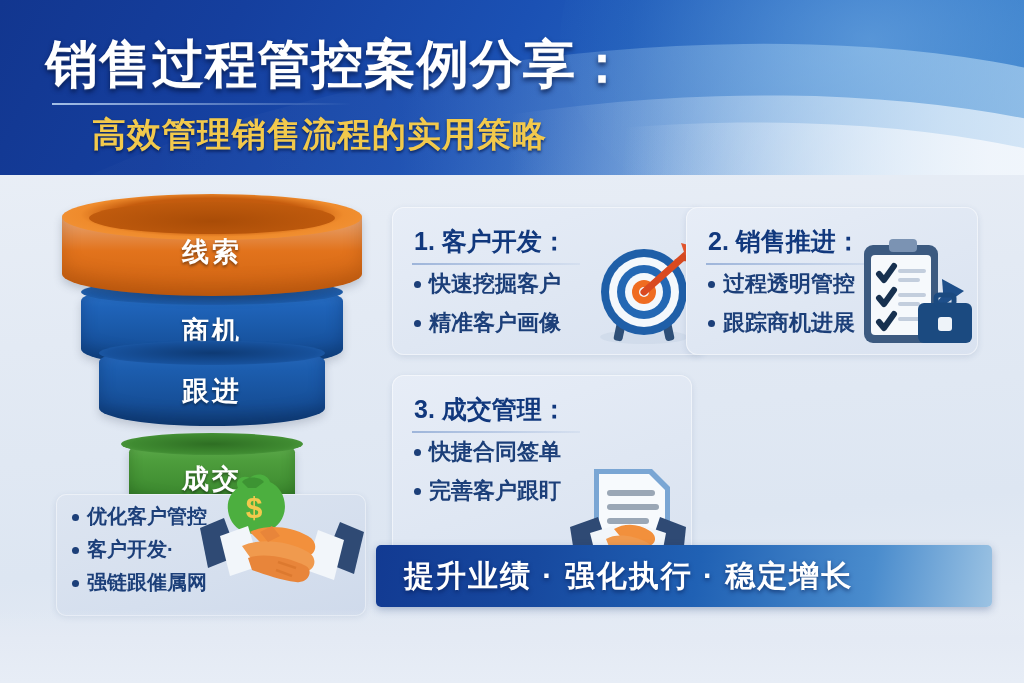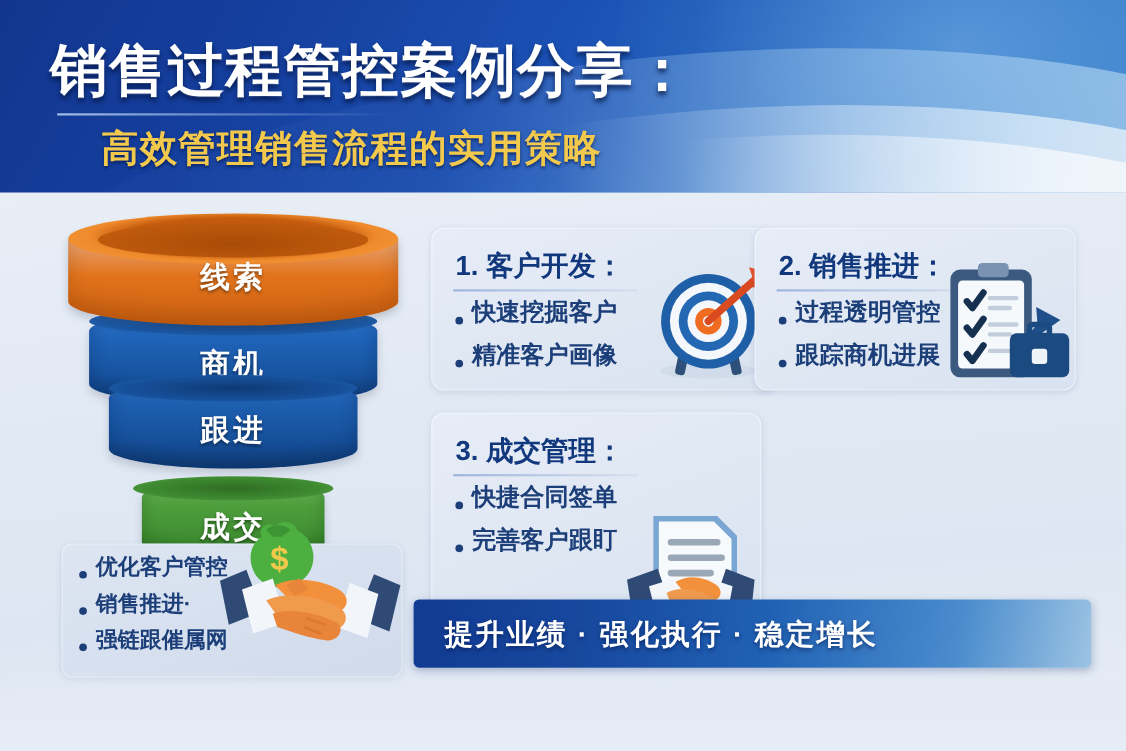--- a/index.html
+++ b/index.html
@@ -126,21 +126,21 @@
   .card-title {
     position: absolute; left: 22px; top: 18px;
     font-size: 25px; font-weight: bold; color: #11387d; white-space: nowrap;
   }
   .card-rule {
     position: absolute; left: 20px; top: 56px; height: 2px;
     background: linear-gradient(90deg, rgba(150,175,215,0.9) 0%, rgba(150,175,215,0.15) 100%);
   }
   .bullets { position: absolute; left: 22px; top: 66px; }
   .bullet {
-    display: flex; align-items: flex-end; gap: 8px;
+    display: flex; align-items: flex-start; gap: 8px;
     font-size: 22px; color: #1c3f79; font-weight: bold;
     line-height: 1.0; margin-bottom: 17px; white-space: nowrap;
   }
   .bullet .dot {
     width: 7px; height: 7px; border-radius: 50%;
     background: #1c3f79; flex: 0 0 auto; margin-top: 8px;
   }
 
   #card1 { left: 392px; top: 207px; width: 314px; height: 148px; }
   #card1 .card-rule { width: 168px; }
@@ -170,21 +170,21 @@
 
   
   #banner {
     position: absolute; left: 376px; top: 545px; width: 616px; height: 62px;
     background: linear-gradient(100deg, #123a92 0%, #17499f 26%, #2061b4 52%, #4a8ccd 80%, #9cc3e3 100%);
     border-radius: 5px;
     box-shadow: 0 3px 8px rgba(30,60,120,0.3);
     display: flex; align-items: center;
   }
   #banner .banner-text {
-    margin-left: 28px; color: #ffffff; font-size: 26px; font-weight: bold;
+    margin-left: 28px; color: #ffffff; font-size: 30px; font-weight: bold;
     letter-spacing: 2px; white-space: nowrap;
     text-shadow: 0 2px 4px rgba(0,20,70,0.6);
   }
   .bottom-fade {
     position: absolute; left: 0; bottom: 0; width: 1024px; height: 74px;
     background: linear-gradient(180deg, rgba(225,233,245,0) 0%, #e4eaf4 40%, #e7edf6 100%);
   }
 </style>
 </head>
 <body>
@@ -331,21 +331,21 @@
   </div>
 
   <div id="notebox">
     <div class="bullets">
       <div class="bullet">
         <span class="dot"></span>
         <span>优化客户管控</span>
       </div>
       <div class="bullet">
         <span class="dot"></span>
-        <span>销售推进·</span>
+        <span>客户开发·</span>
       </div>
       <div class="bullet">
         <span class="dot"></span>
         <span>强链跟催属网</span>
       </div>
     </div>
   </div>
 
   <div class="icon-wrap" id="ic-money" style="left:198px; top:470px;">
     <svg viewBox="0 0 168 150" width="168" height="150">

